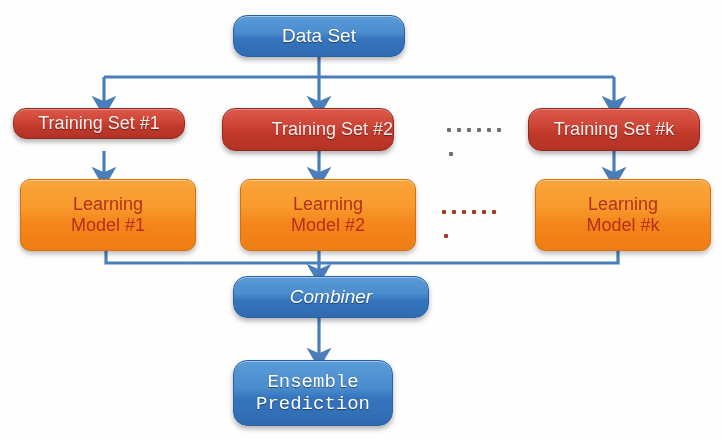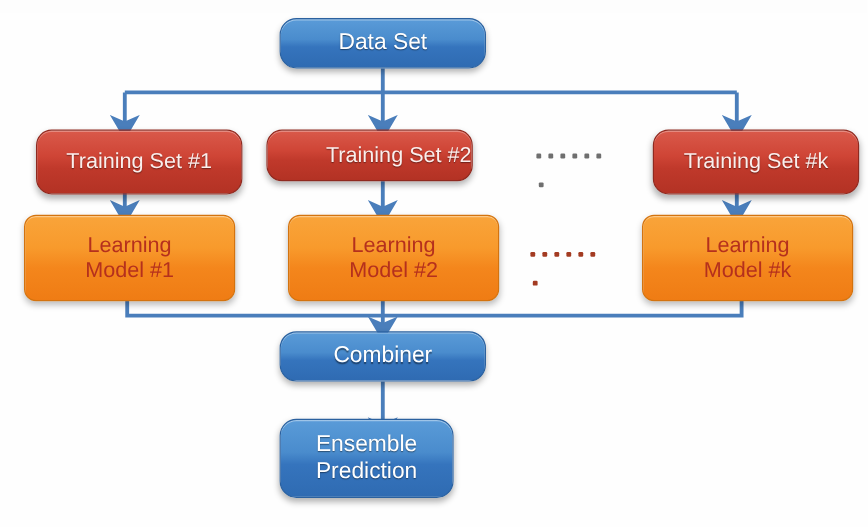--- a/index.html
+++ b/index.html
@@ -52,28 +52,28 @@
     border:1px solid #d3730f;
     color:#b5301d;
     text-shadow:none;
     box-shadow:0 3px 5px rgba(0,0,0,.26), inset 0 1px 0 rgba(255,255,255,.40);
     font-size:18px;
     border-radius:10px;
   }
 
   
   #n-dataset      {left:233px;top:4px;   width:172px;height:42px;}
-  #n-train1       {left:30px; top:97px;  width:172px;height:54px;}
+  #n-train1       {left:13px; top:97px;  width:172px;height:31px;}
   #n-train2       {left:222px;top:97px;  width:172px;height:43px;text-align:right;}
-  #n-traink       {left:544px;top:97px;  width:172px;height:54px;}
+  #n-traink       {left:528px;top:97px;  width:172px;height:43px;}
   #n-model1       {left:20px; top:168px; width:176px;height:72px;}
   #n-model2       {left:240px;top:168px; width:176px;height:72px;}
   #n-modelk       {left:535px;top:168px; width:176px;height:72px;}
-  #n-combiner     {left:233px;top:265px; width:172px;height:42px;}
-  #n-ensemble     {left:233px;top:338px; width:145px;height:66px;}
+  #n-combiner     {left:233px;top:265px; width:196px;height:42px;font-style:italic;}
+  #n-ensemble     {left:233px;top:349px; width:160px;height:66px;font-family:Liberation Mono, monospace;}
 
   
   .ellipsis{position:absolute;z-index:3;}
   .ellipsis .row{display:flex;gap:6px;}
   .ellipsis .dot{width:4px;height:4px;border-radius:1px;}
   .ellipsis .lone{margin-top:20px;margin-left:2px;}
   #ell-train{left:447px;top:117px;}
   #ell-train .dot{background:#6f6f6f;}
   #ell-model{left:442px;top:199px;}
   #ell-model .dot{background:#a33b22;}

